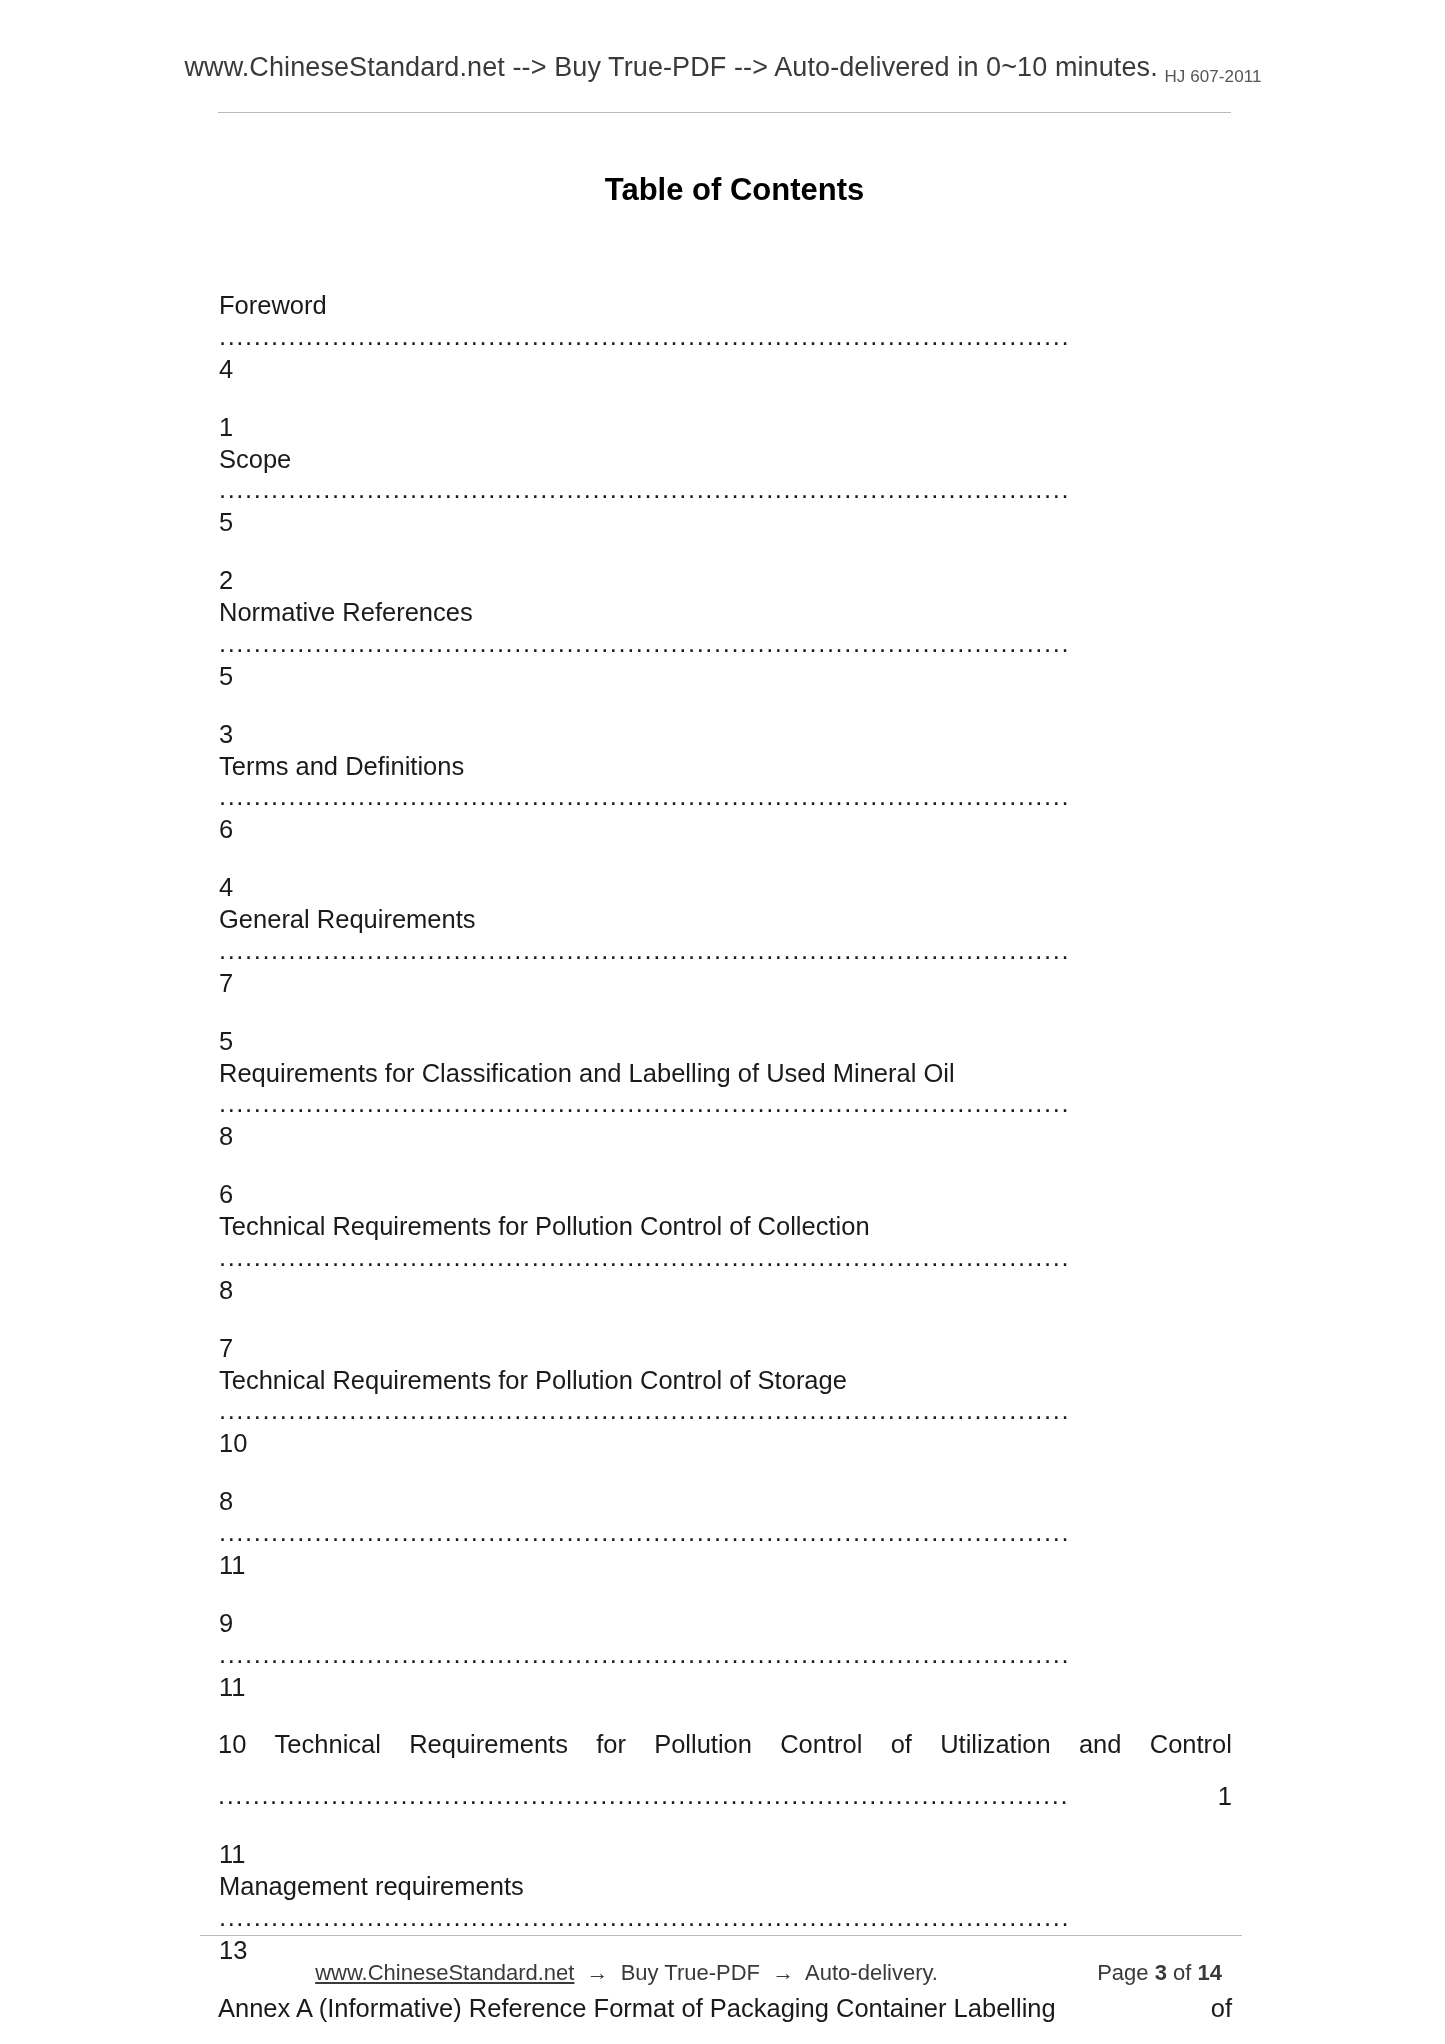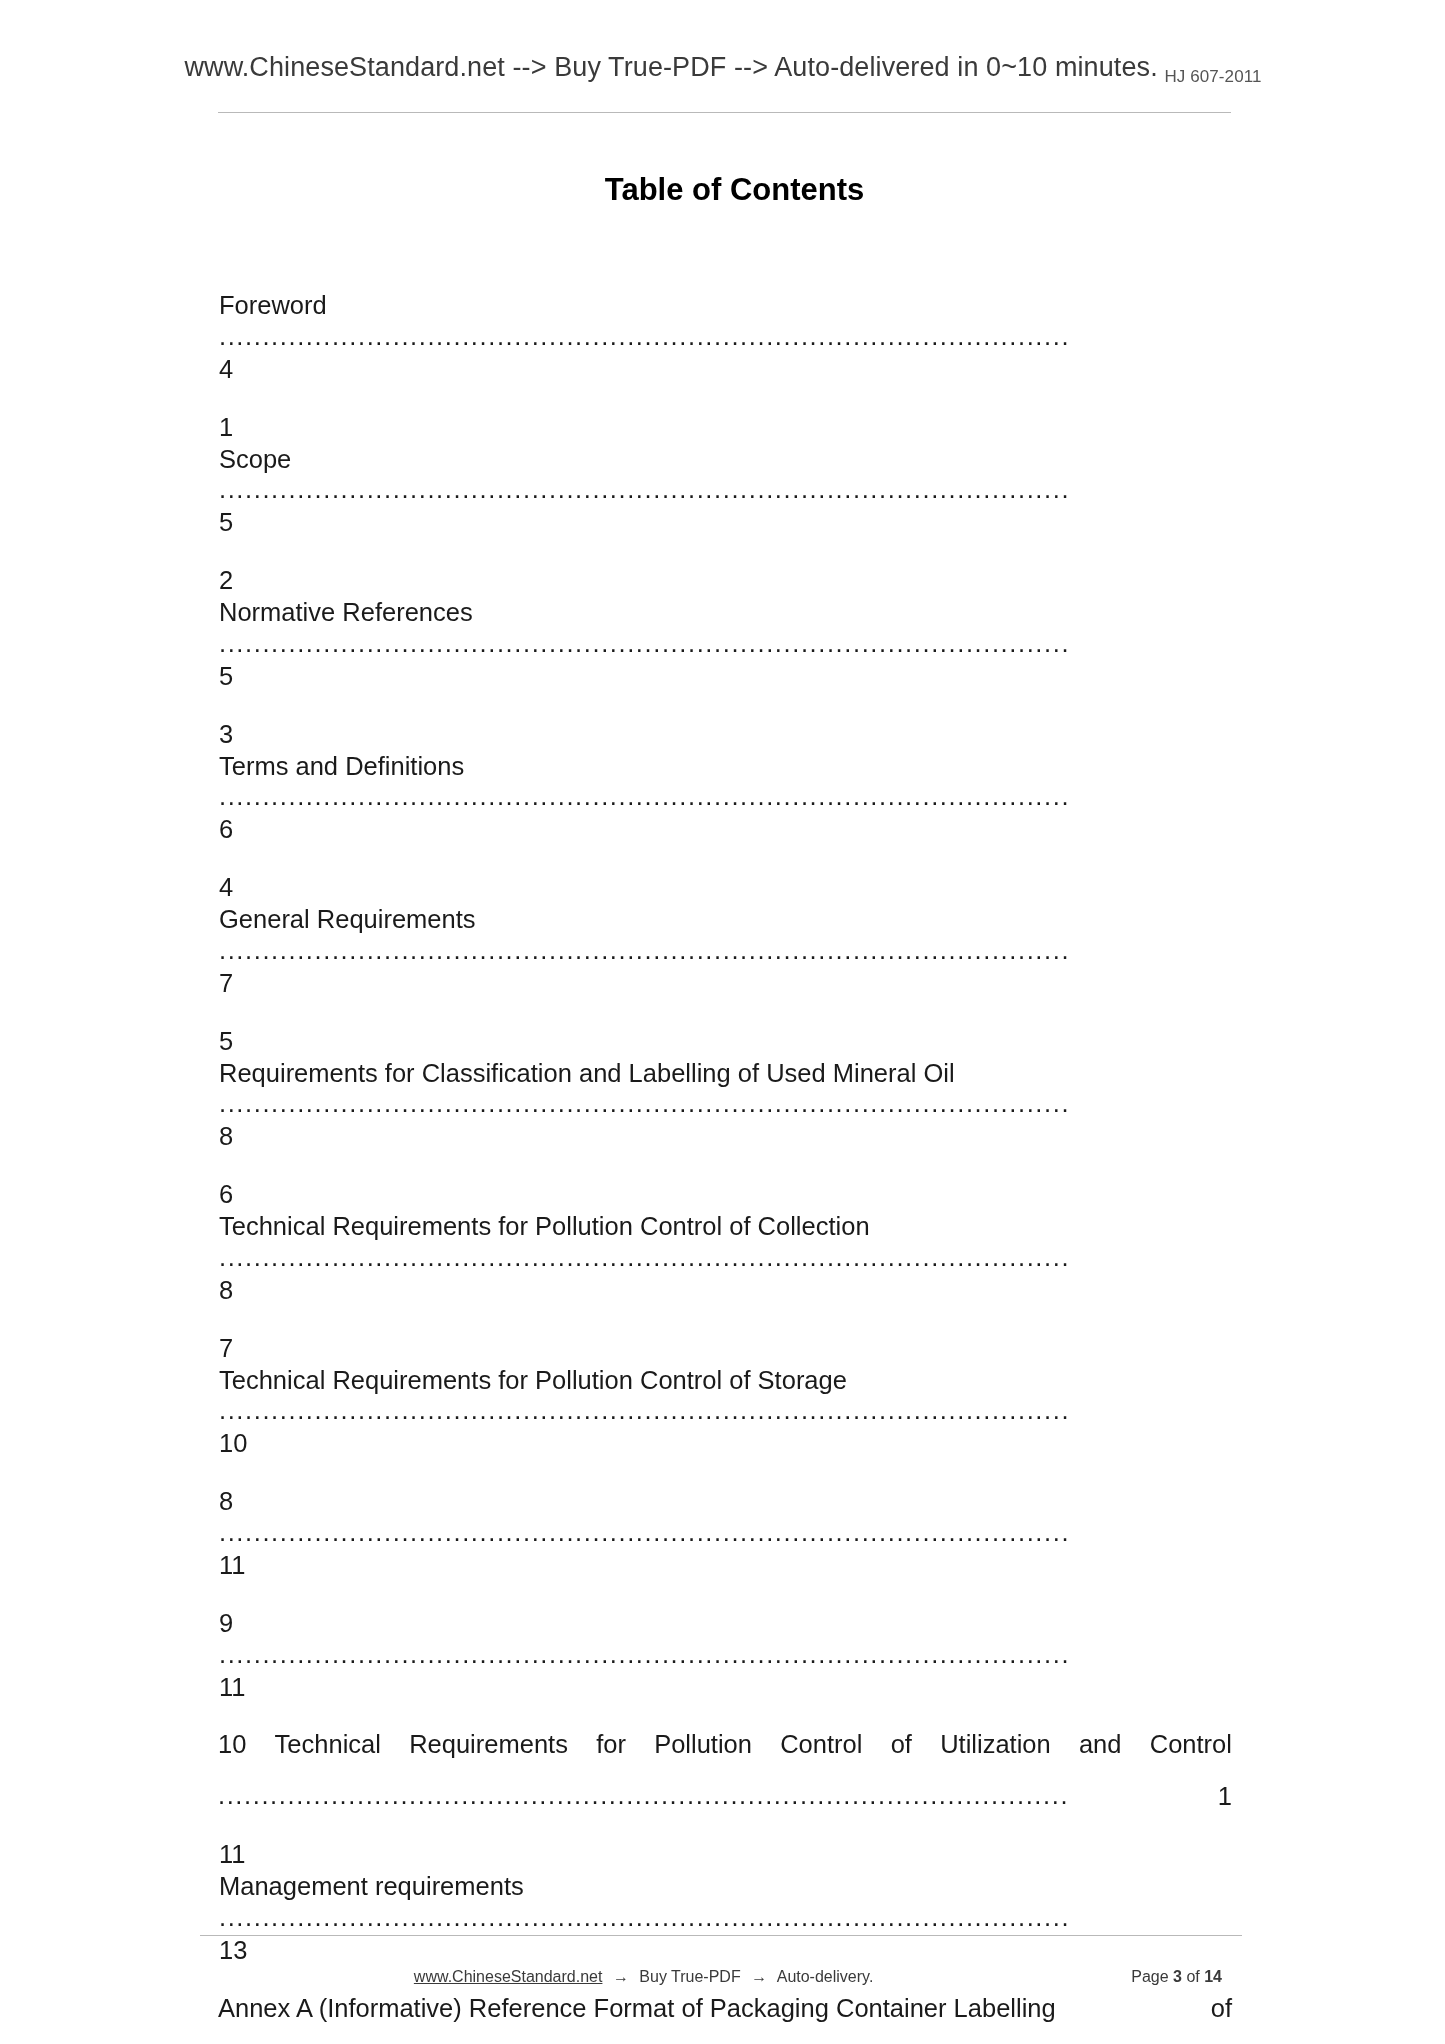--- a/index.html
+++ b/index.html
@@ -131,21 +131,21 @@
     left: 200px;
     width: 1042px;
     height: 1px;
     background: #b9b9b9;
   }
   .page-footer {
     position: absolute;
     bottom: 58px;
     left: 200px;
     width: 1042px;
-    font-size: 16px;
+    font-size: 22px;
     color: #3a3a3a;
     display: flex;
     align-items: baseline;
     gap: 44px;
   }
   .footer-left {
     flex: 1 1 auto;
     text-align: center;
     white-space: nowrap;
   }

